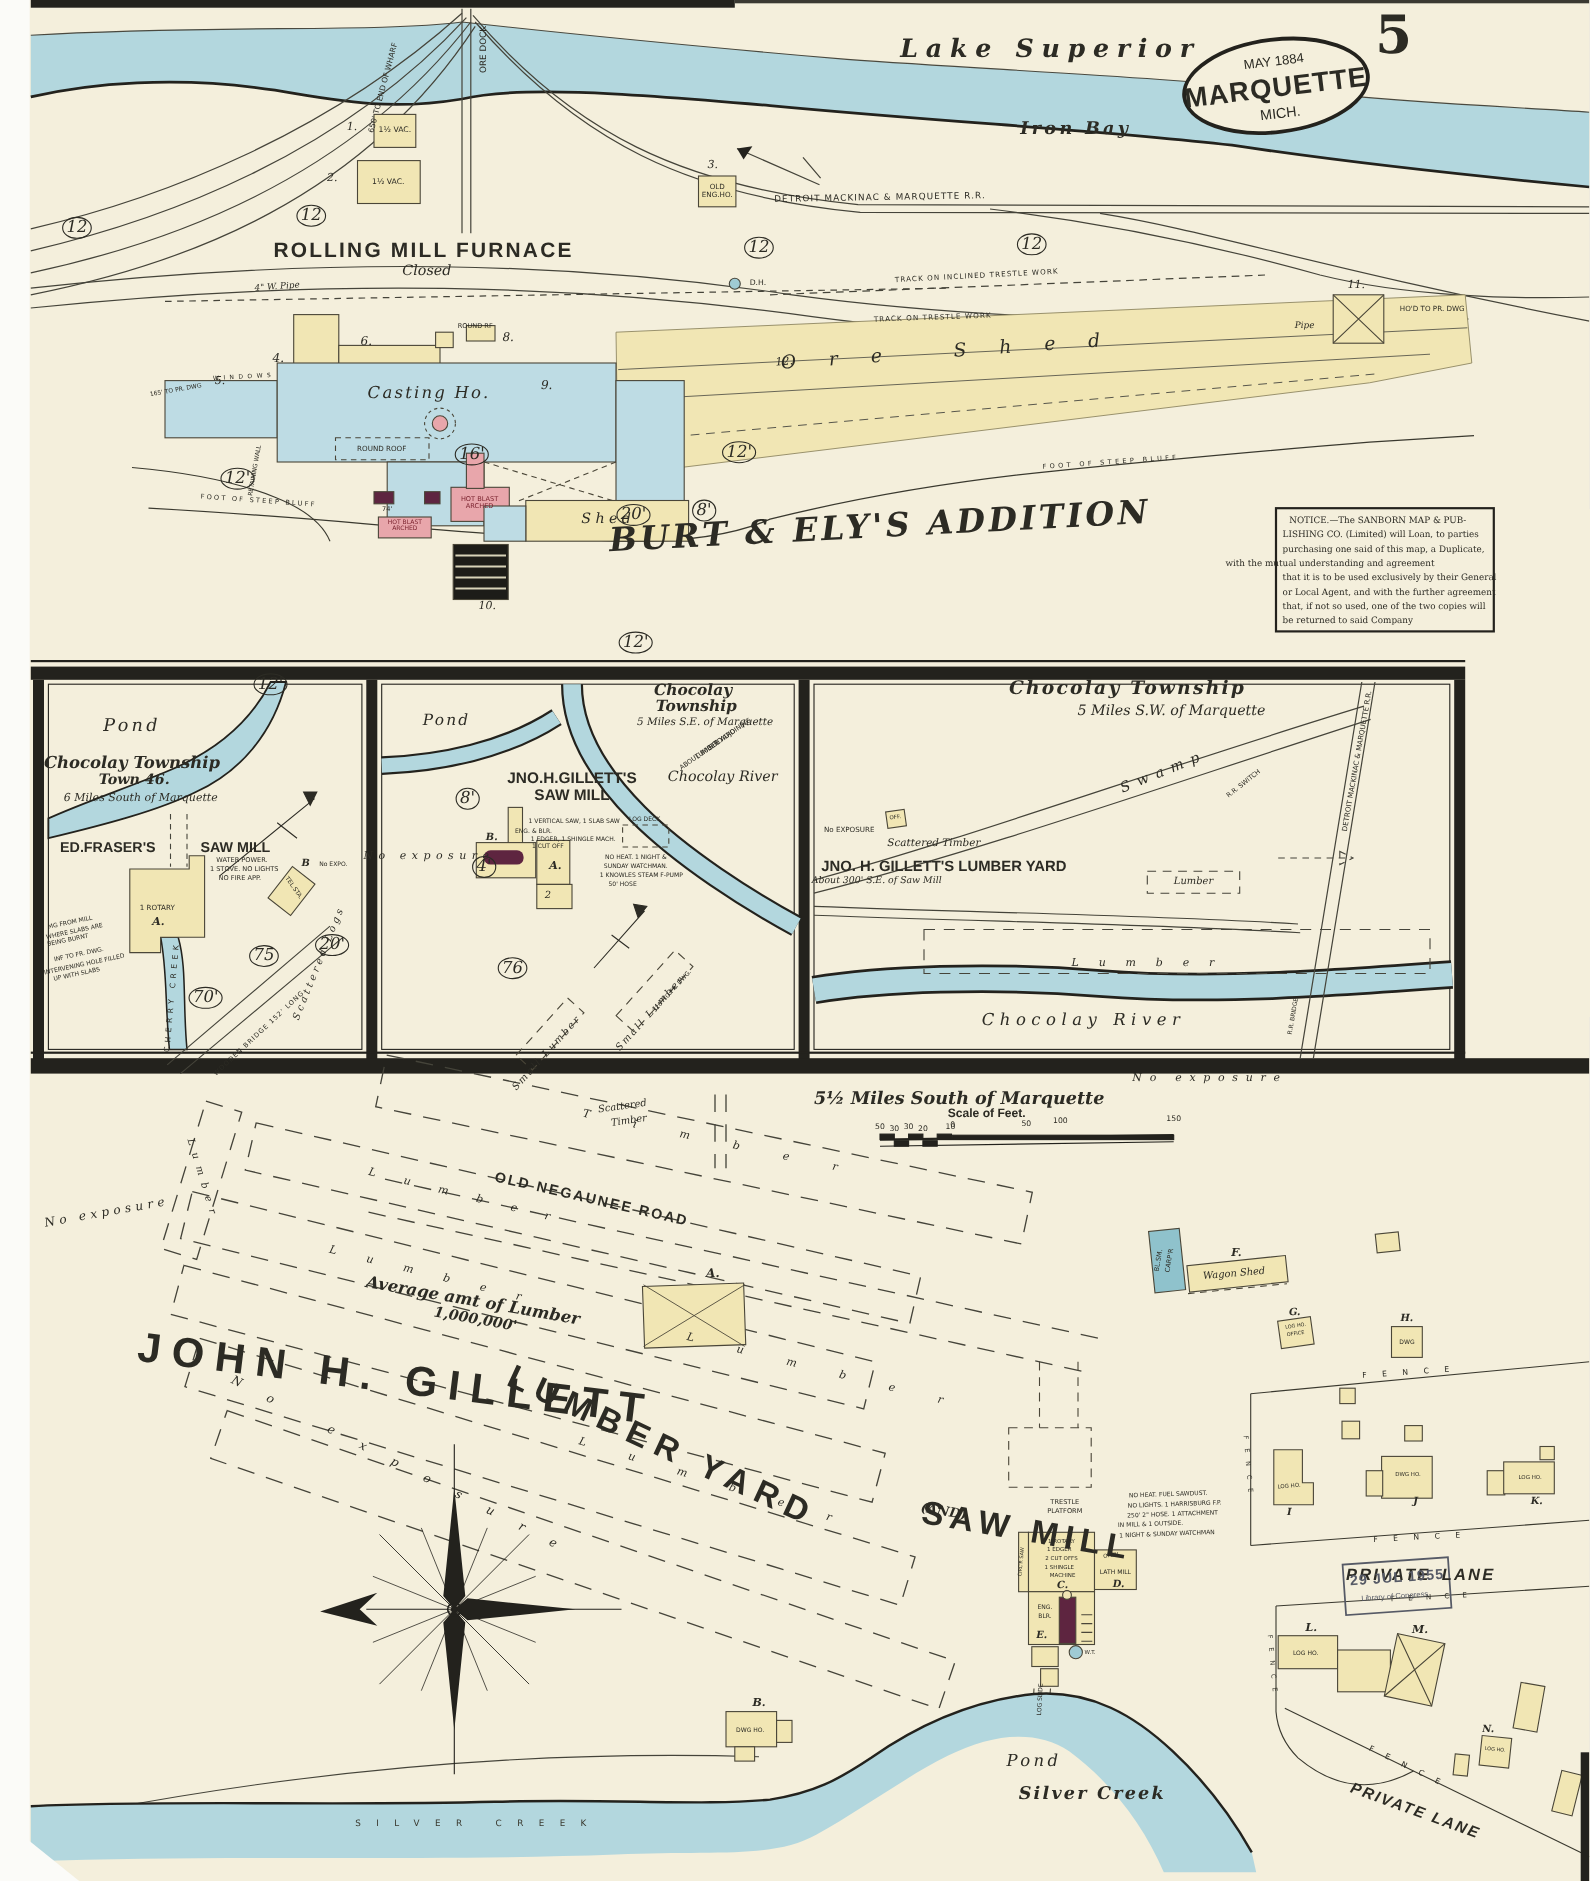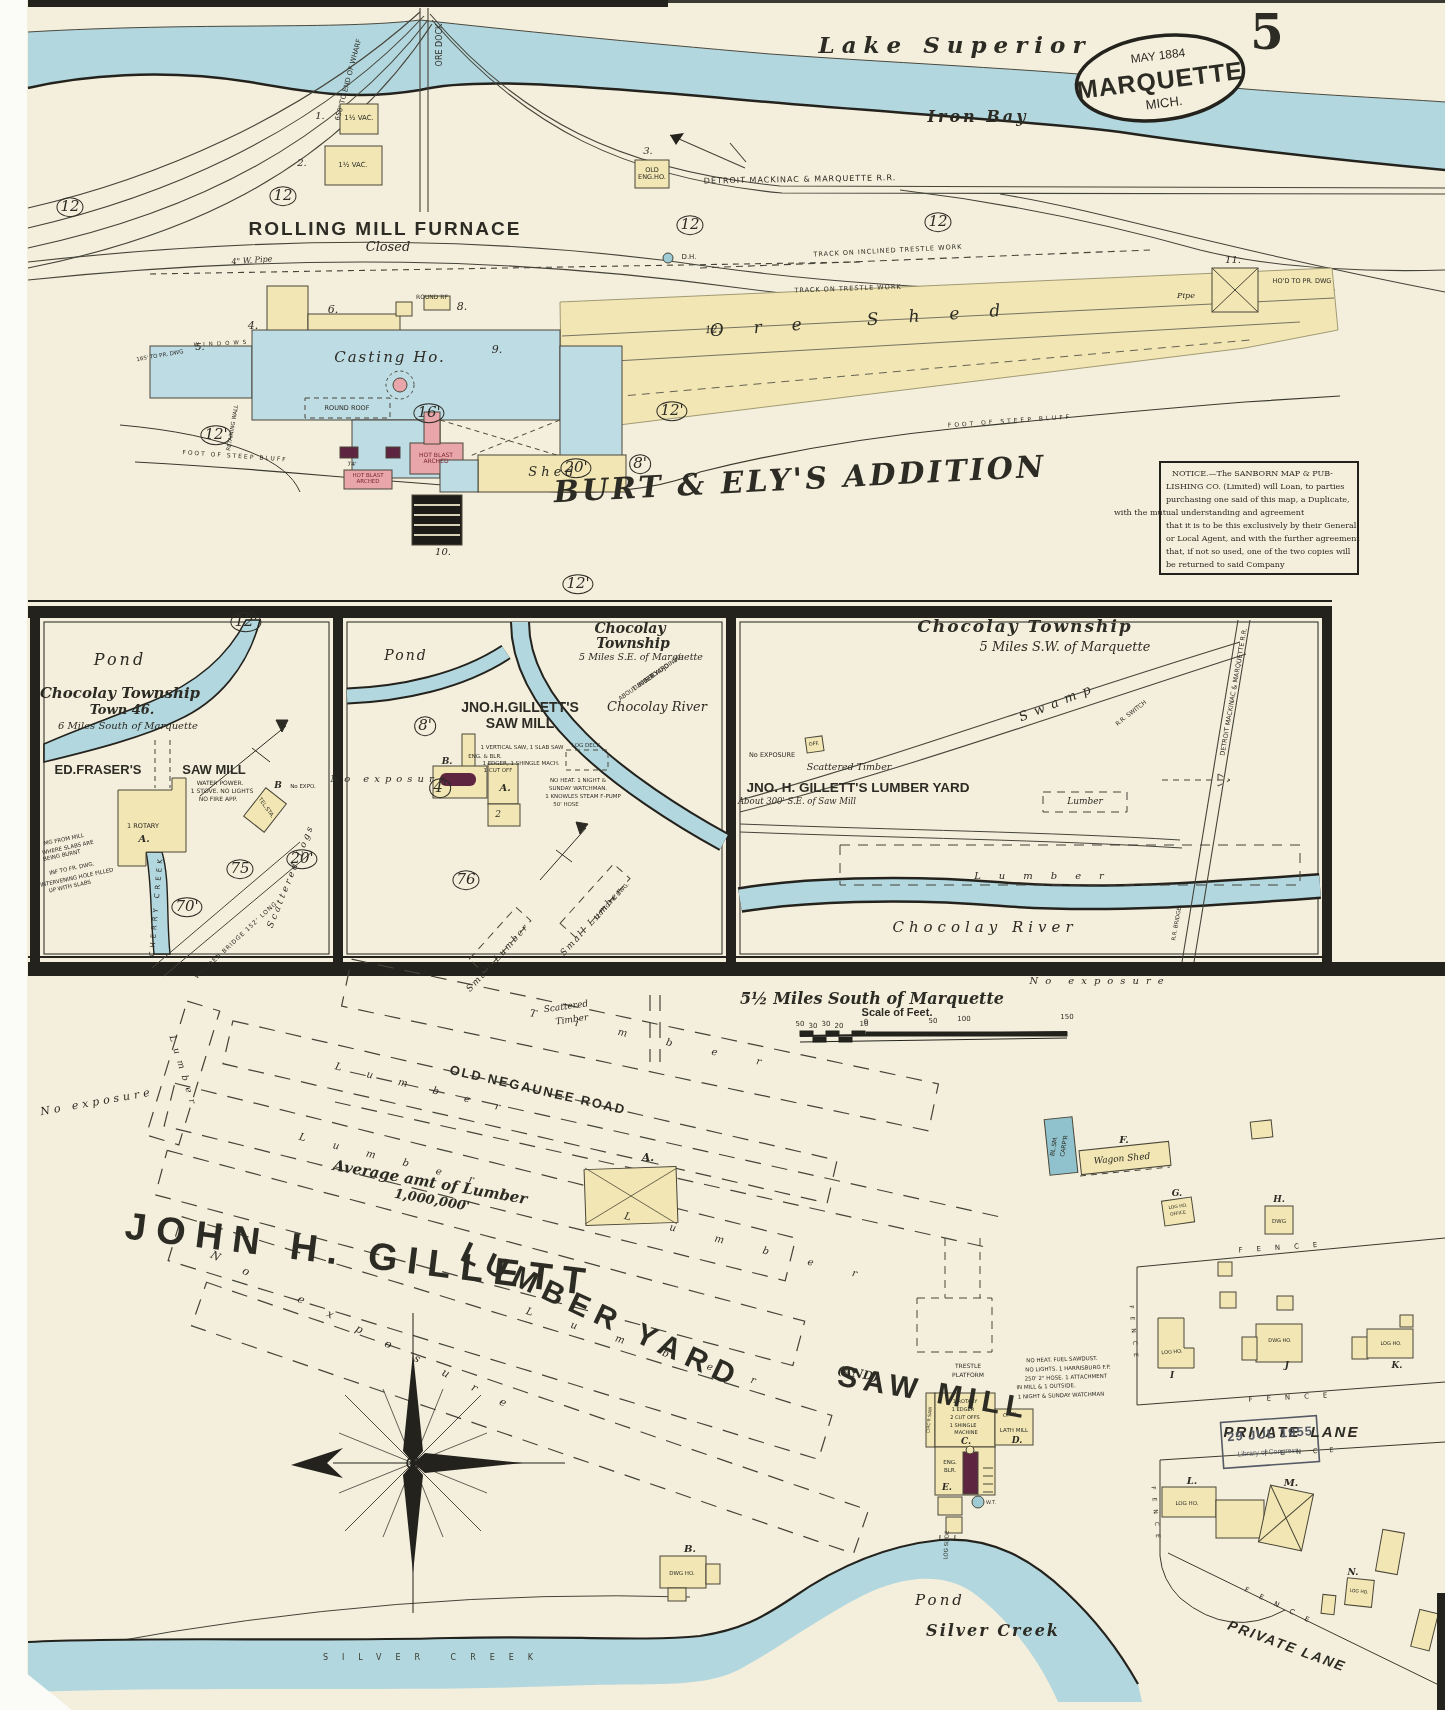--- a/index.html
+++ b/index.html
@@ -312,21 +312,21 @@
 <span class="t fe i" style="left:870px;top:320px;font-size:17px;letter-spacing:30px;--r:-4deg">Ore Shed</span>
 <span class="t fe i" style="left:713px;top:330px;font-size:10px;--r:-4deg">12.</span>
 <span class="t fm" style="left:235px;top:456px;font-size:6px;letter-spacing:2px;--r:4deg">FOOT OF STEEP BLUFF</span>
 <span class="t fm" style="left:1010px;top:421px;font-size:6px;letter-spacing:3px;--r:-4deg">FOOT OF STEEP BLUFF</span>
 <span class="t fe b i" style="left:800px;top:479px;font-size:30px;letter-spacing:3px;--r:-3deg">BURT &amp; ELY'S ADDITION</span>
 
 <span class="tl fe" style="left:1172px;top:474px;font-size:8px">NOTICE.—The SANBORN MAP &amp; PUB-</span>
 <span class="tl fe" style="left:1166px;top:487px;font-size:8px">LISHING CO. (Limited) will Loan, to parties</span>
 <span class="tl fe" style="left:1166px;top:500px;font-size:8px">purchasing one said of this map, a Duplicate,</span>
 <span class="tl fe" style="left:1114px;top:513px;font-size:8px">with the mutual understanding and agreement</span>
-<span class="tl fe" style="left:1166px;top:526px;font-size:8px">that it is to be this exclusively by their General</span>
+<span class="tl fe" style="left:1166px;top:526px;font-size:8px">that it is to be used exclusively by their General</span>
 <span class="tl fe" style="left:1166px;top:539px;font-size:8px">or Local Agent, and with the further agreement</span>
 <span class="tl fe" style="left:1166px;top:552px;font-size:8px">that, if not so used, one of the two copies will</span>
 <span class="tl fe" style="left:1166px;top:565px;font-size:8px">be returned to said Company</span>
 
 <span class="t fe i" style="left:120px;top:660px;font-size:16px;letter-spacing:3px">Pond</span>
 <span class="t fe b i" style="left:120px;top:694px;font-size:15px">Chocolay Township</span>
 <span class="t fe b i" style="left:122px;top:710px;font-size:13px">Town 46.</span>
 <span class="t fe i" style="left:128px;top:726px;font-size:10px">6 Miles South of Marquette</span>
 <span class="t fs b" style="left:98px;top:770px;font-size:13px">ED.FRASER'S</span>
 <span class="t fs b" style="left:214px;top:770px;font-size:13px">SAW MILL</span>

